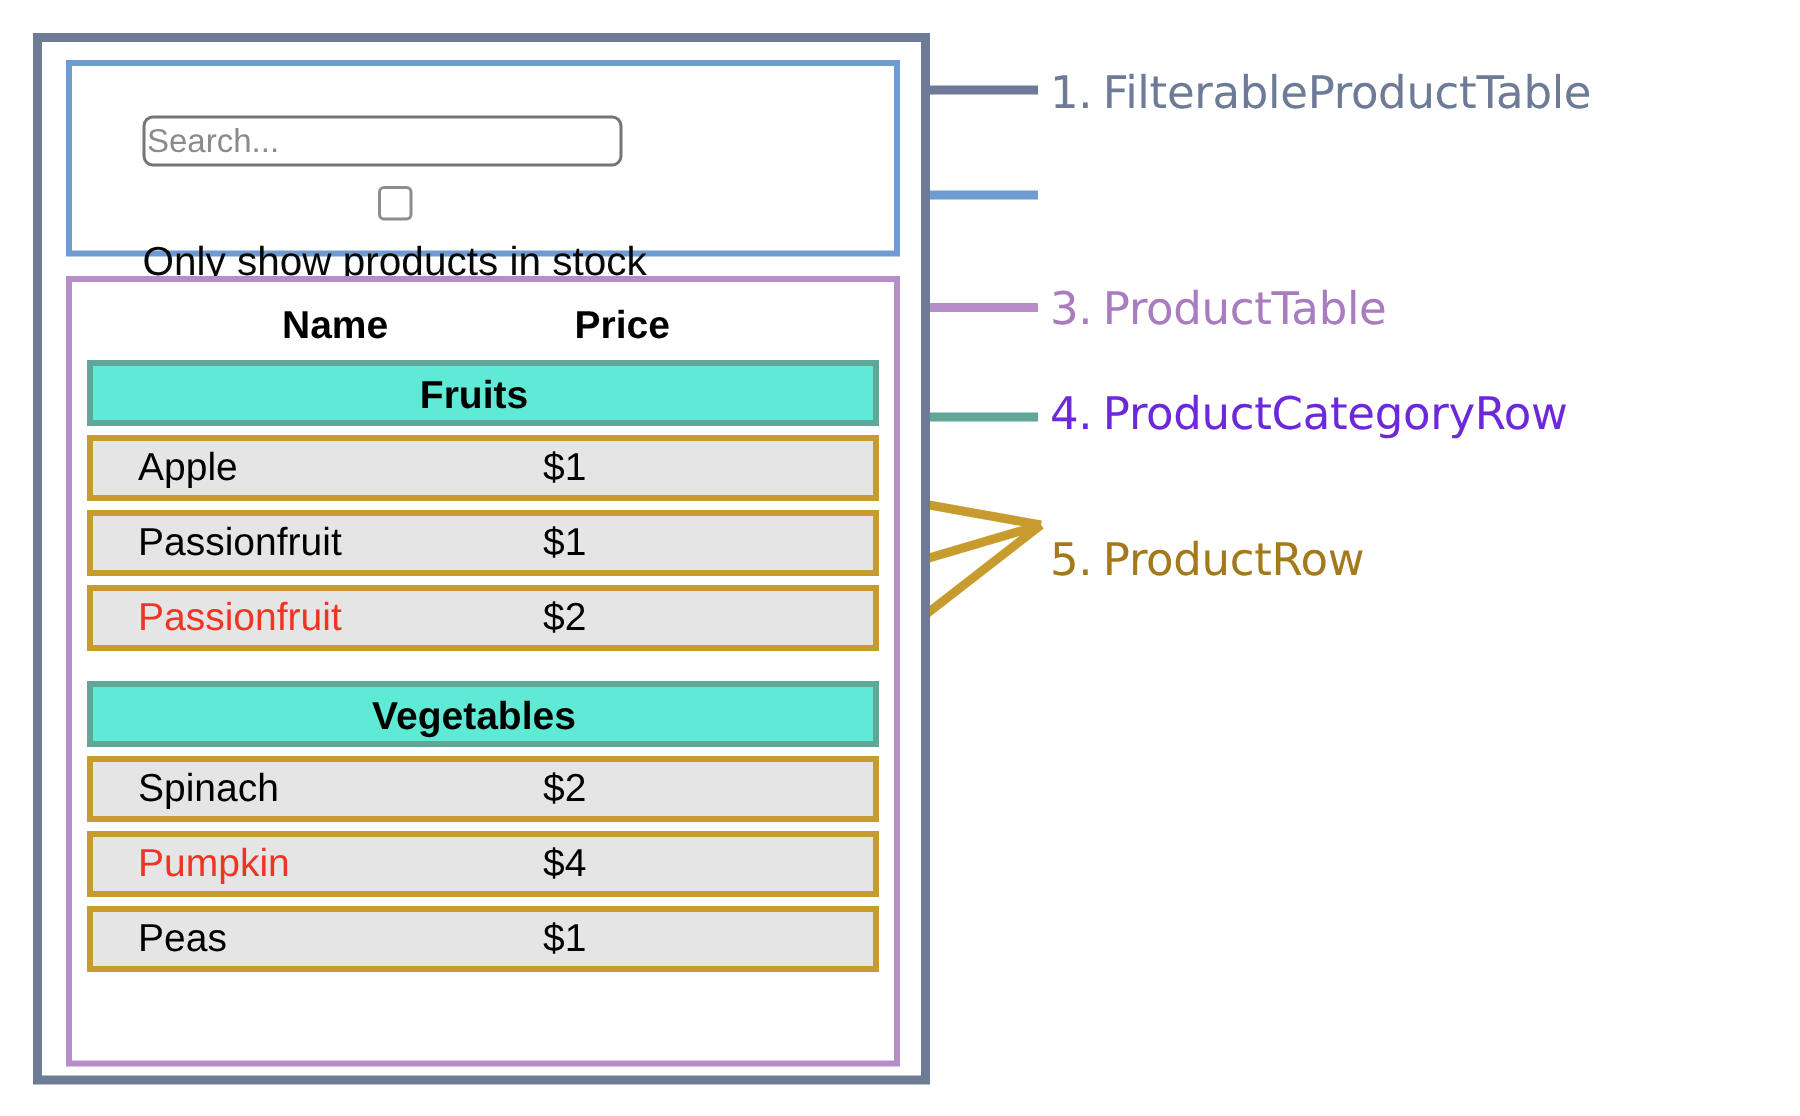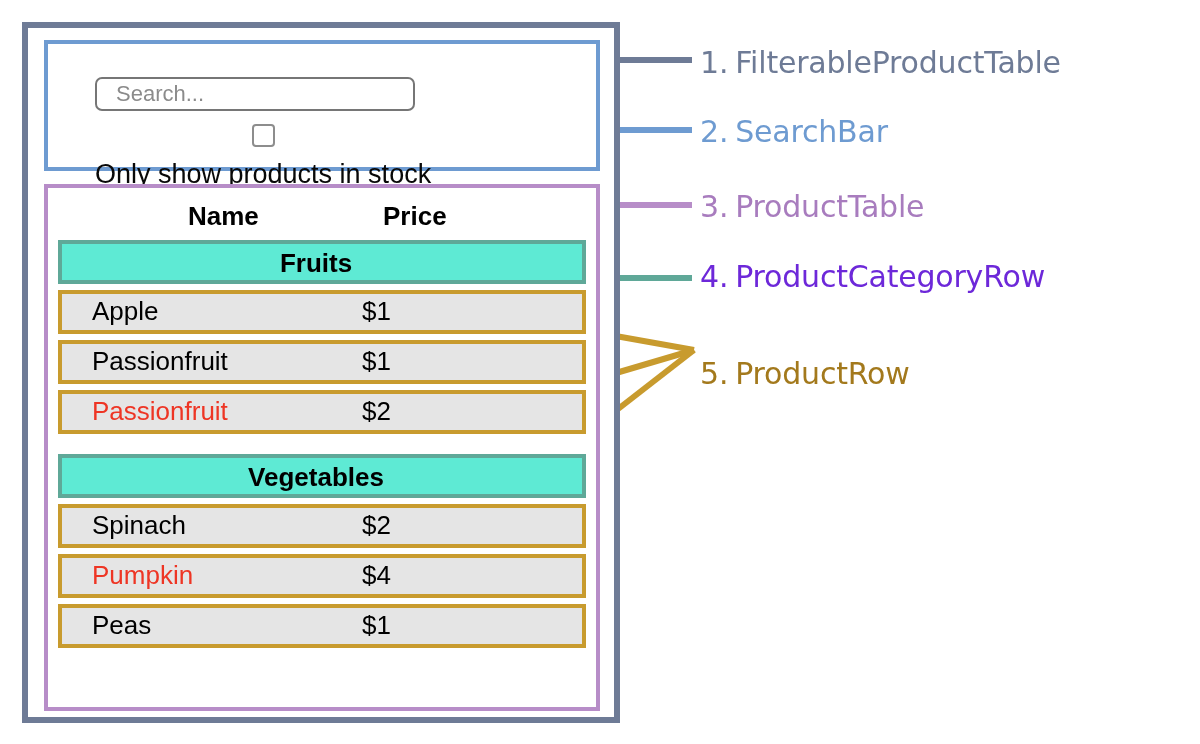--- a/index.html
+++ b/index.html
@@ -67,21 +67,21 @@
   .search-input {
     width: 100%;
     height: 100%;
     box-sizing: border-box;
     border: 2px solid #767676;
     border-radius: 7px;
     background: #ffffff;
     font-family: "Liberation Sans", sans-serif;
     font-size: 22px;
     color: #111111;
-    padding: 0 19px;
+    padding: 0 1px;
     outline: none;
   }
   .search-input::placeholder {
     color: #8b8b8b;
     opacity: 1;
   }
 
   .checkbox-row {
     position: absolute;
     left: 47px;
@@ -290,23 +290,20 @@
         <span class="prod-price">$1</span>
       </div>
 
     </div>
   </div>
 
   <div class="legend-item li-1">
     <span class="legend-num">1.</span><span>FilterableProductTable</span>
   </div>
 
-  <div class="legend-item li-2">
-    <span class="legend-num">2.</span><span>SearchBar</span>
-  </div>
 
   <div class="legend-item li-3">
     <span class="legend-num">3.</span><span>ProductTable</span>
   </div>
 
   <div class="legend-item li-4">
     <span class="legend-num">4.</span><span>ProductCategoryRow</span>
   </div>
 
   <div class="legend-item li-5">

